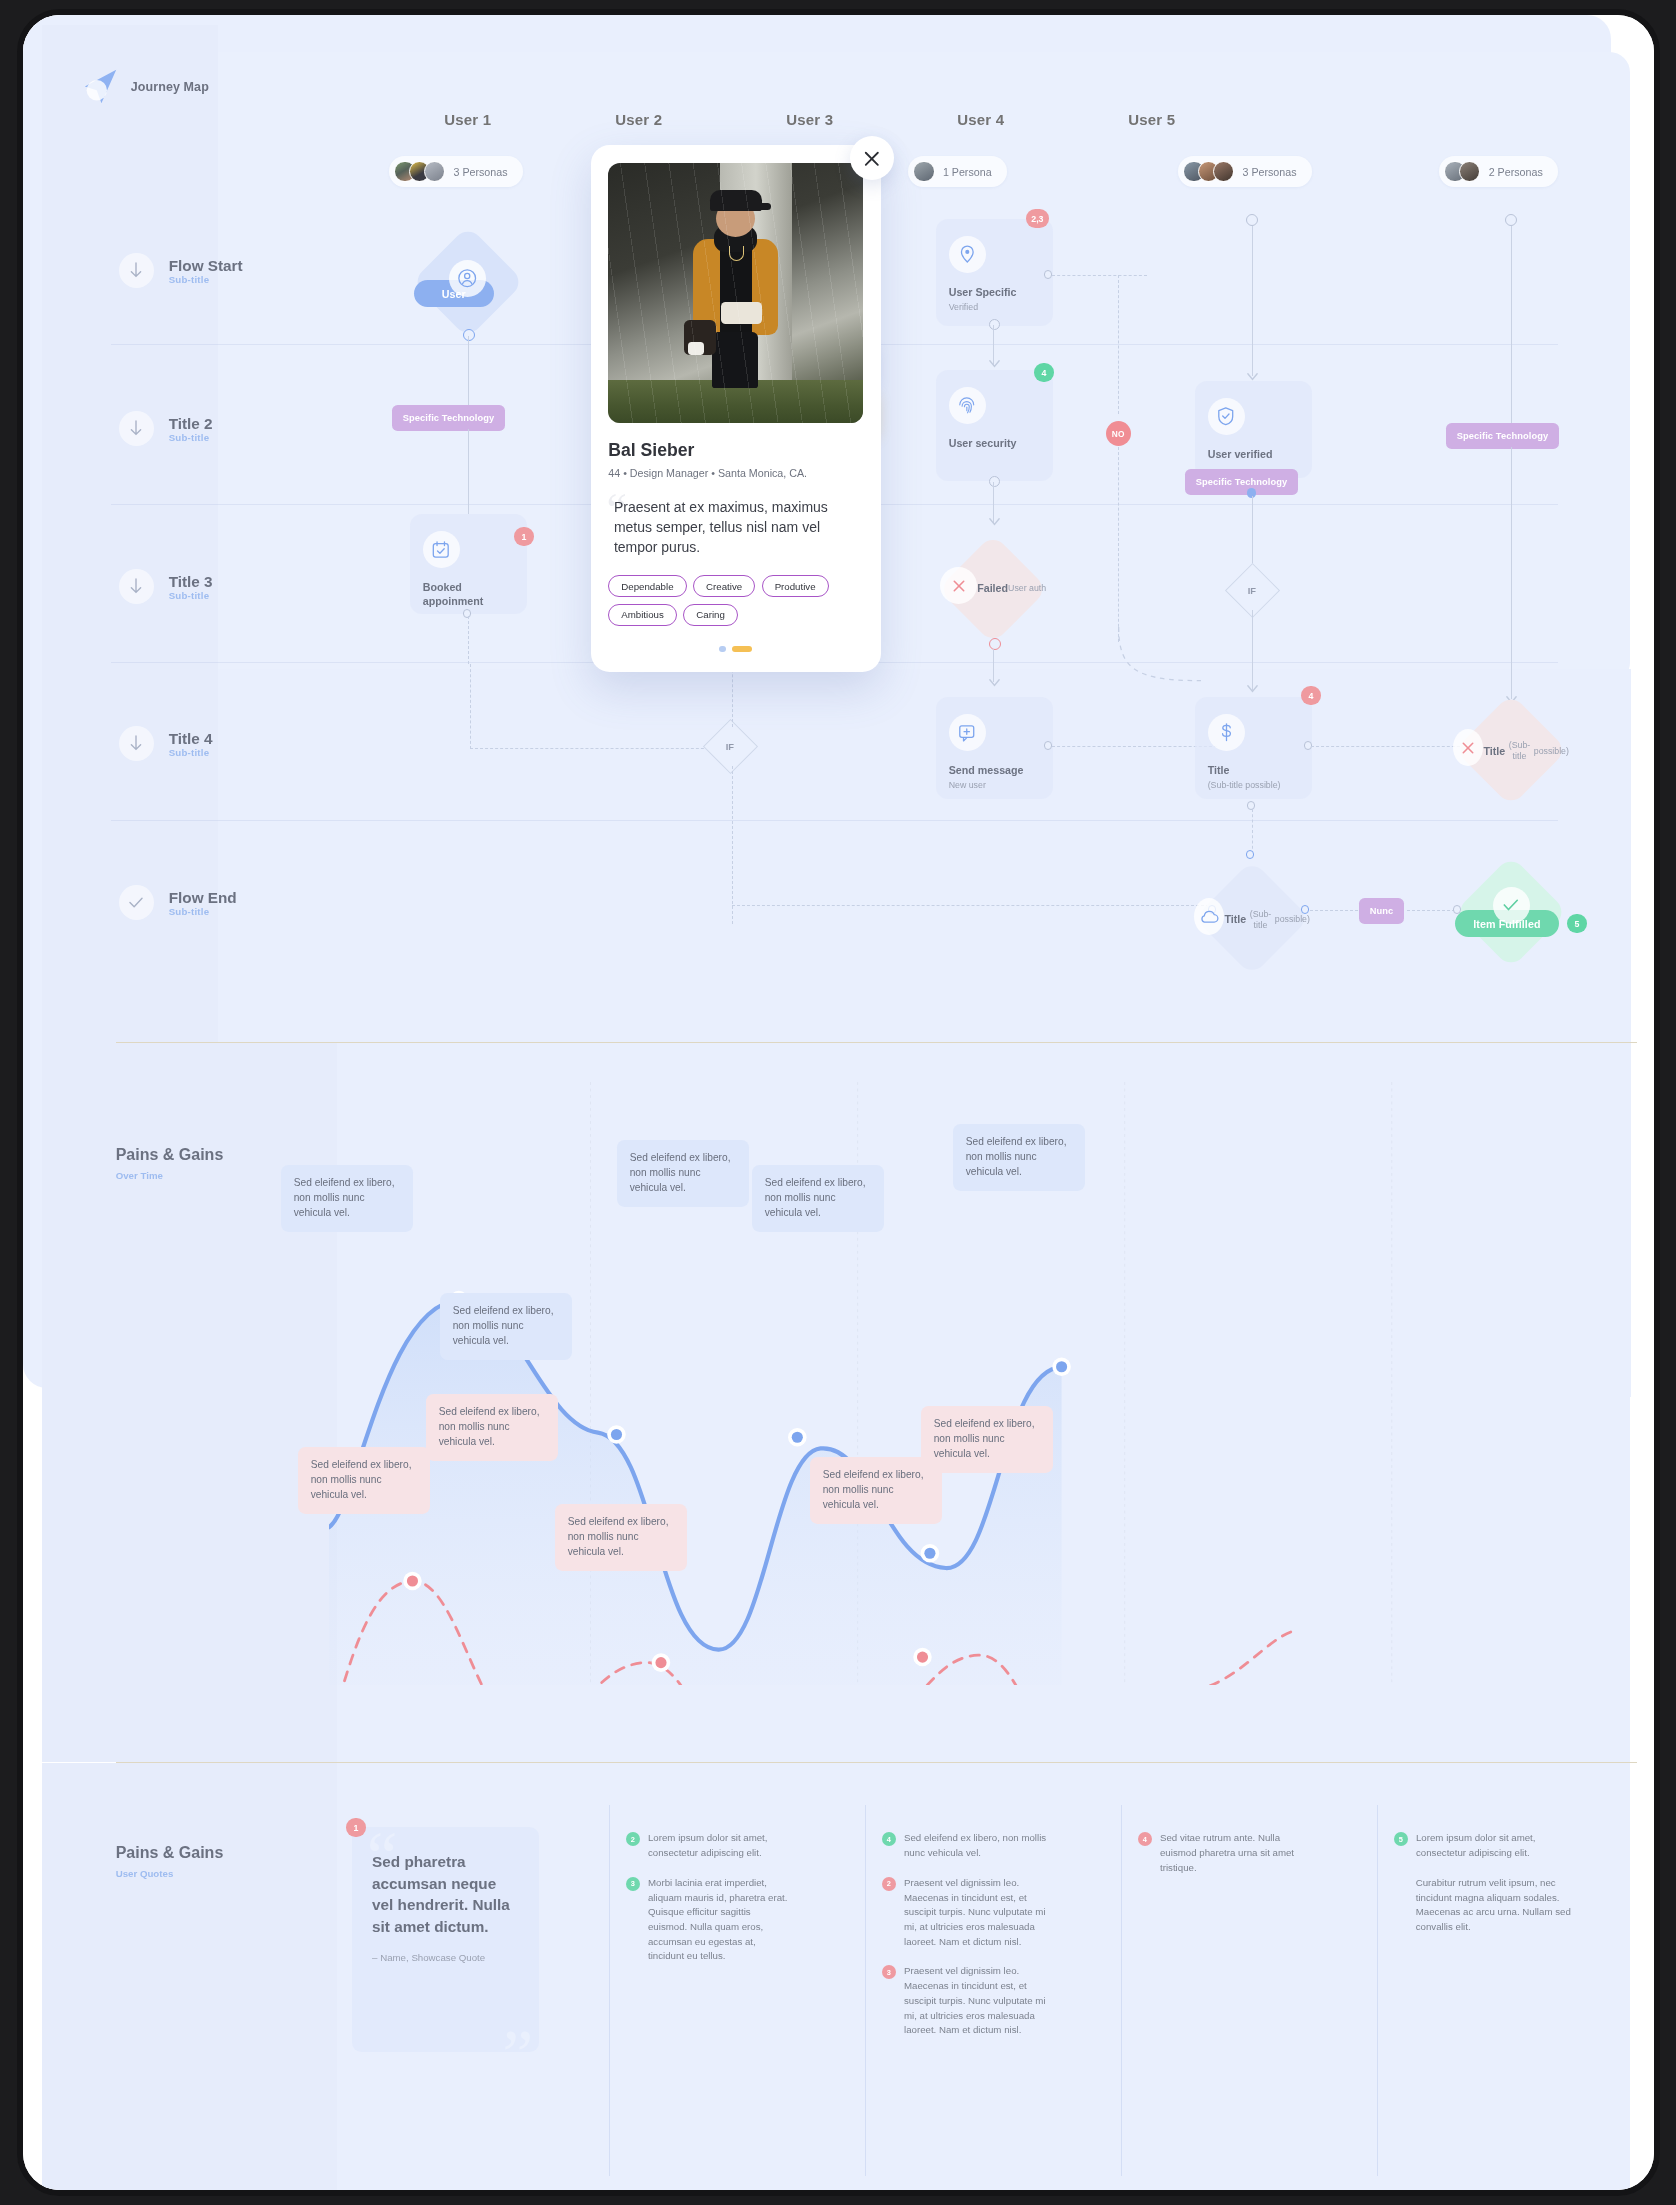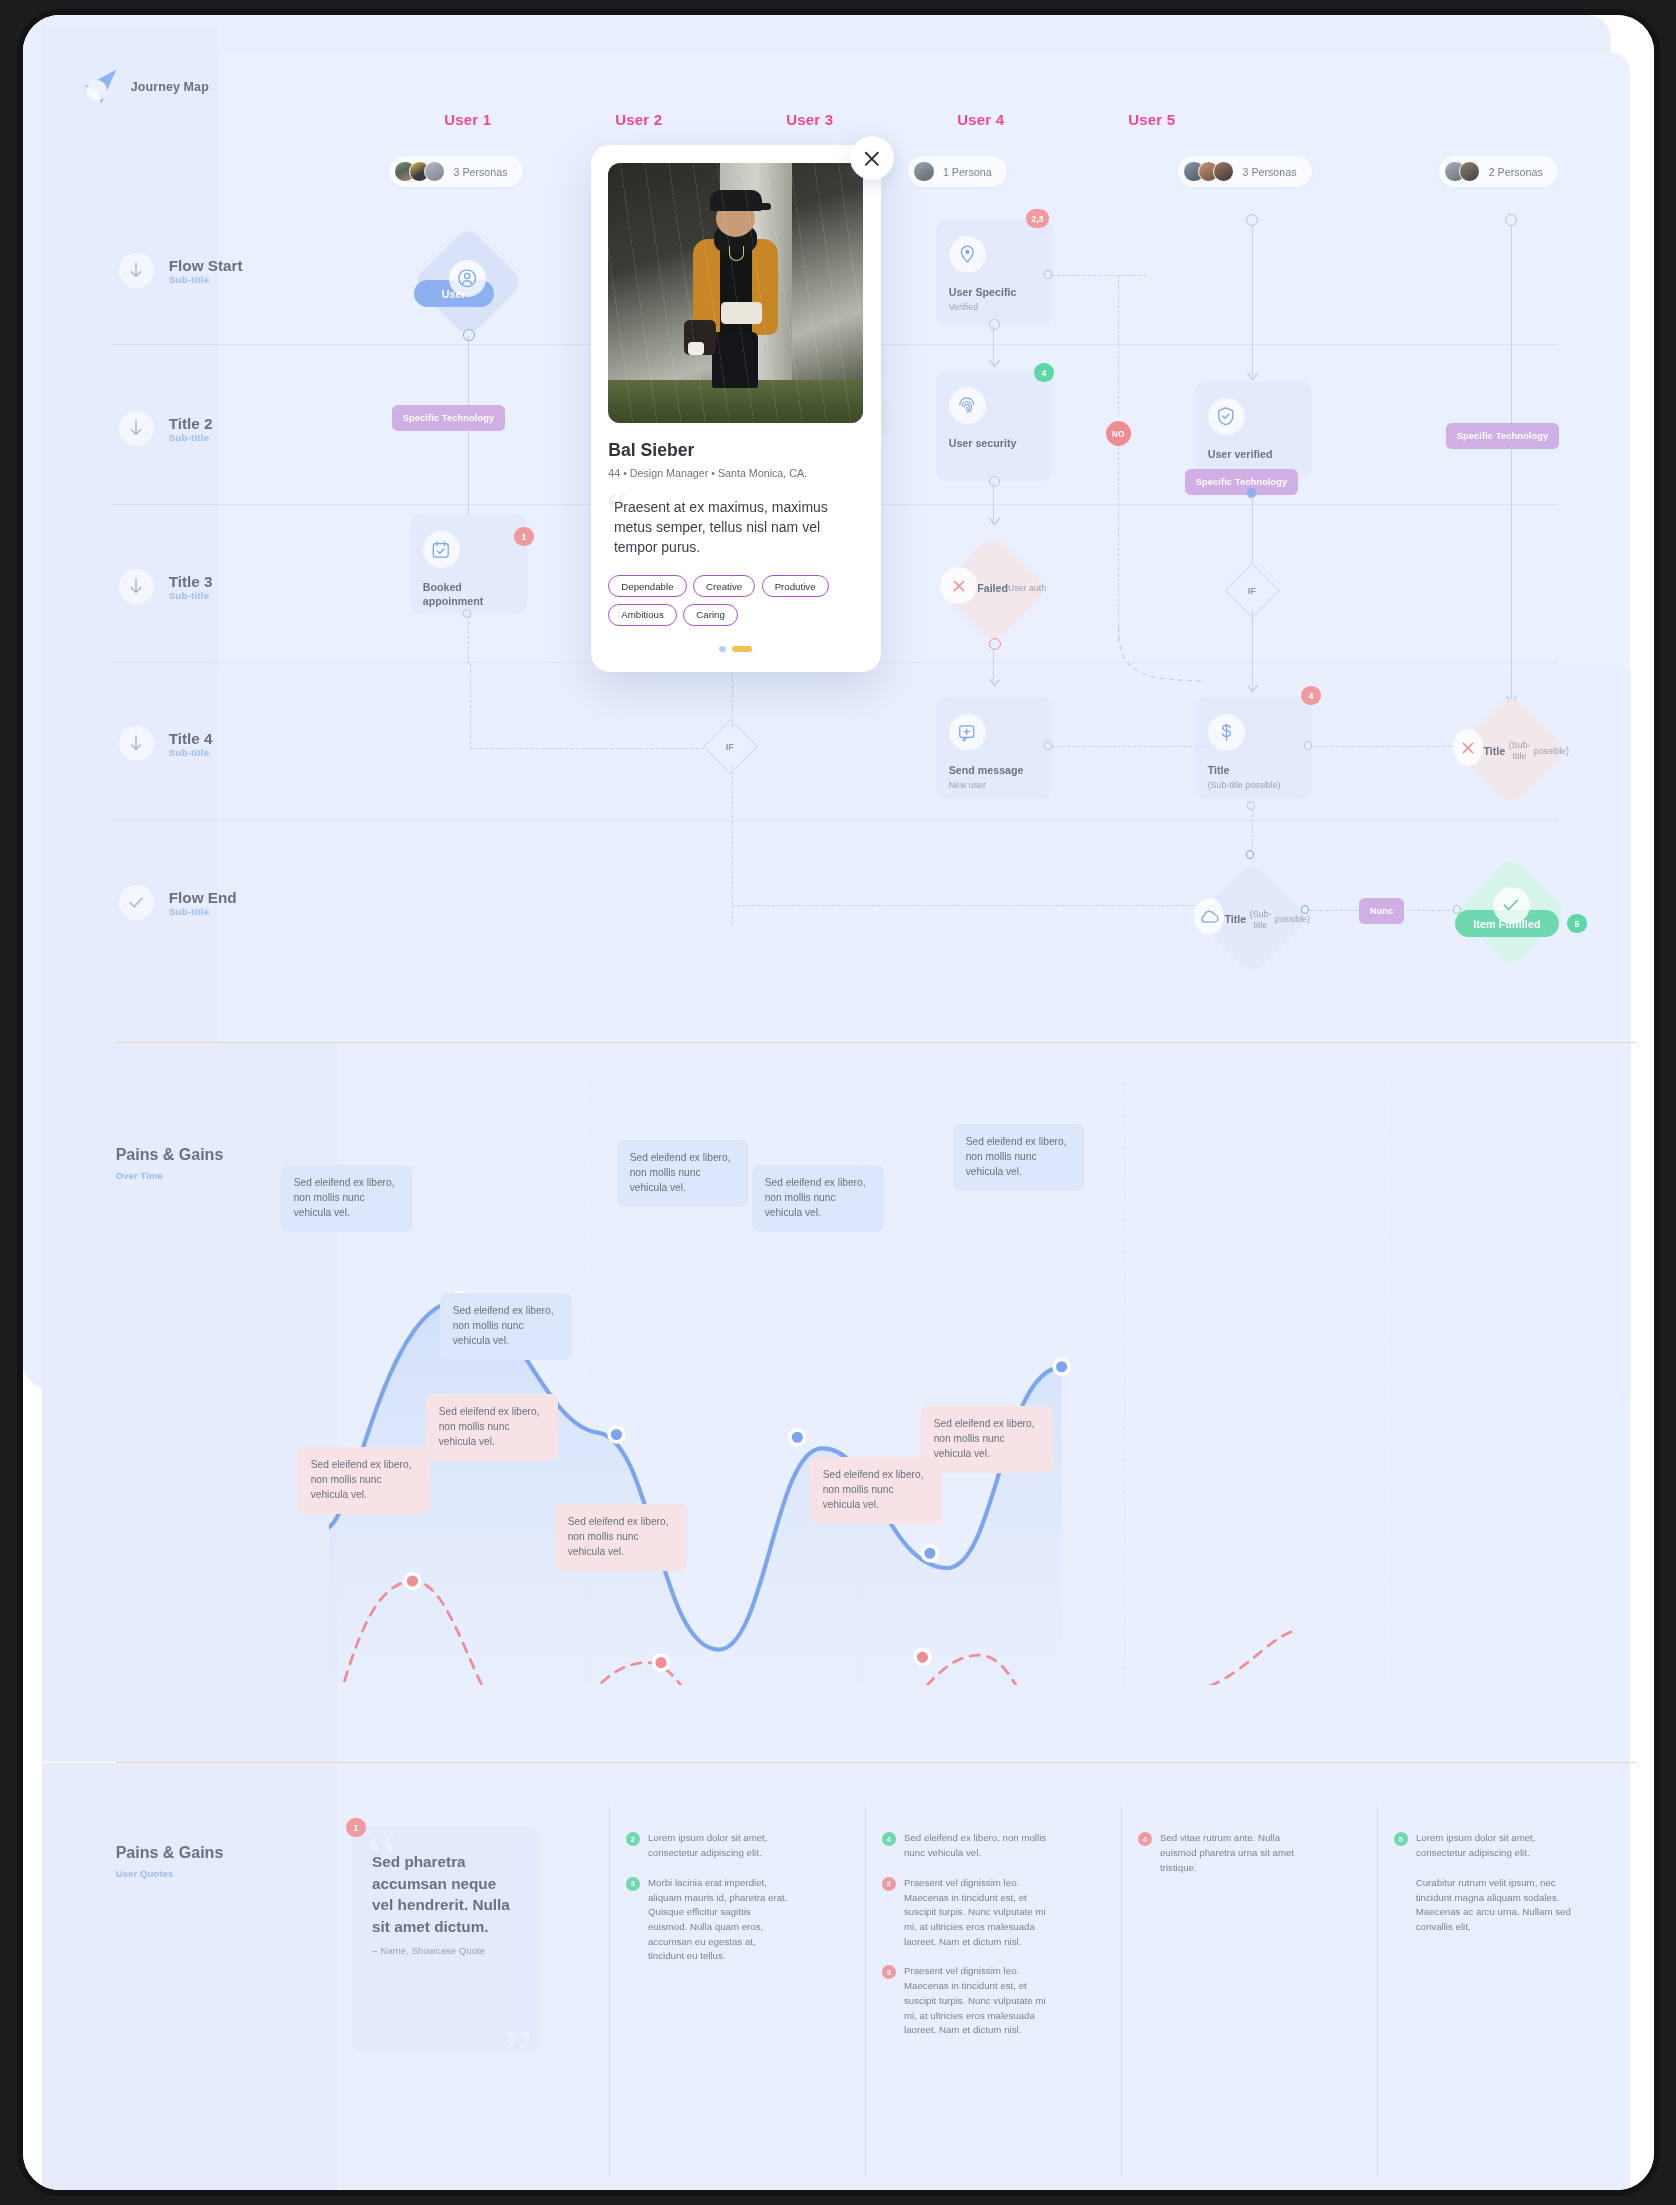--- a/index.html
+++ b/index.html
@@ -39,21 +39,21 @@
     background: #e6ecfb;
   }
 
   #logo-wrap { position: absolute; left: 58px; top: 53px; display: flex; align-items: center; gap: 11px; }
   #logo-mark { width: 39px; height: 37px; position: relative; }
   #logo-mark svg { position:absolute; left:0; top:0; }
   #logo-text { font-size: 12.5px; font-weight: 700; color: #6c7180; letter-spacing: 0.1px; }
 
   .col-head {
     position: absolute; text-align: center; width: 204px;
-    font-size: 15px; font-weight: 700; color: #ec4899; letter-spacing: 0.2px;
+    font-size: 15px; font-weight: 700; color: #737373; letter-spacing: 0.2px;
   }
   .persona-chip {
     position: absolute; height: 31px; border-radius: 16px;
     background: rgba(255,255,255,.72);
     display: flex; align-items: center; padding: 0 15px 0 5.6px; gap: 8.3px;
     box-shadow: 0 0.9px 2.8px rgba(90,110,170,.07);
   }
   .av-stack { display: flex; }
   .av {
     width: 21.3px; height: 21.3px; border-radius: 50%;
@@ -232,21 +232,21 @@
   
   #quotes-panel { position:absolute; left:19.5px; top:1748px; width:1588px; height: 430px; background:#e9effd; }
   #quotes-left { position:absolute; left:19.5px; top:1748px; width:295px; height: 430px; background:#e6ecfb; }
   #feature-quote {
     position:absolute; left: 329px; top: 1812px; width: 187px; height: 225px;
     background: #e2eafc; border-radius: 9.3px; padding: 24px 20.4px 18.6px 20.4px; overflow:hidden;
   }
   #fq-mark-open { position:absolute; left:15px; top:-9.3px; font-size:69px; color:#eaf0fd; font-family:"Liberation Serif",serif; }
   #fq-mark-close { position:absolute; right:5.6px; bottom:-43px; font-size:69px; color:#eaf0fd; font-family:"Liberation Serif",serif; }
   #fq-text { position:relative; font-size:15.3px; font-weight:700; color:#6b7181; line-height:1.4; }
-  #fq-attr { position:relative; font-size:9.7px; color:#9aa1b1; margin-top: 8px; }
+  #fq-attr { position:relative; font-size:9.7px; color:#9aa1b1; margin-top: 15px; }
   #fq-badge { position:absolute; left: 323px; top: 1803px; }
 
   .qcol { position:absolute; width: 165px; }
   .qitem { display:flex; gap: 8.3px; margin-bottom: 15px; }
   .qnum {
     flex: 0 0 auto; width:14px;height:14px;border-radius:50%;
     display:flex;align-items:center;justify-content:center;
     font-size:7.4px;font-weight:700;color:#fff; margin-top:0.9px;
   }
   .qnum.green { background:#6fd8ae; }

